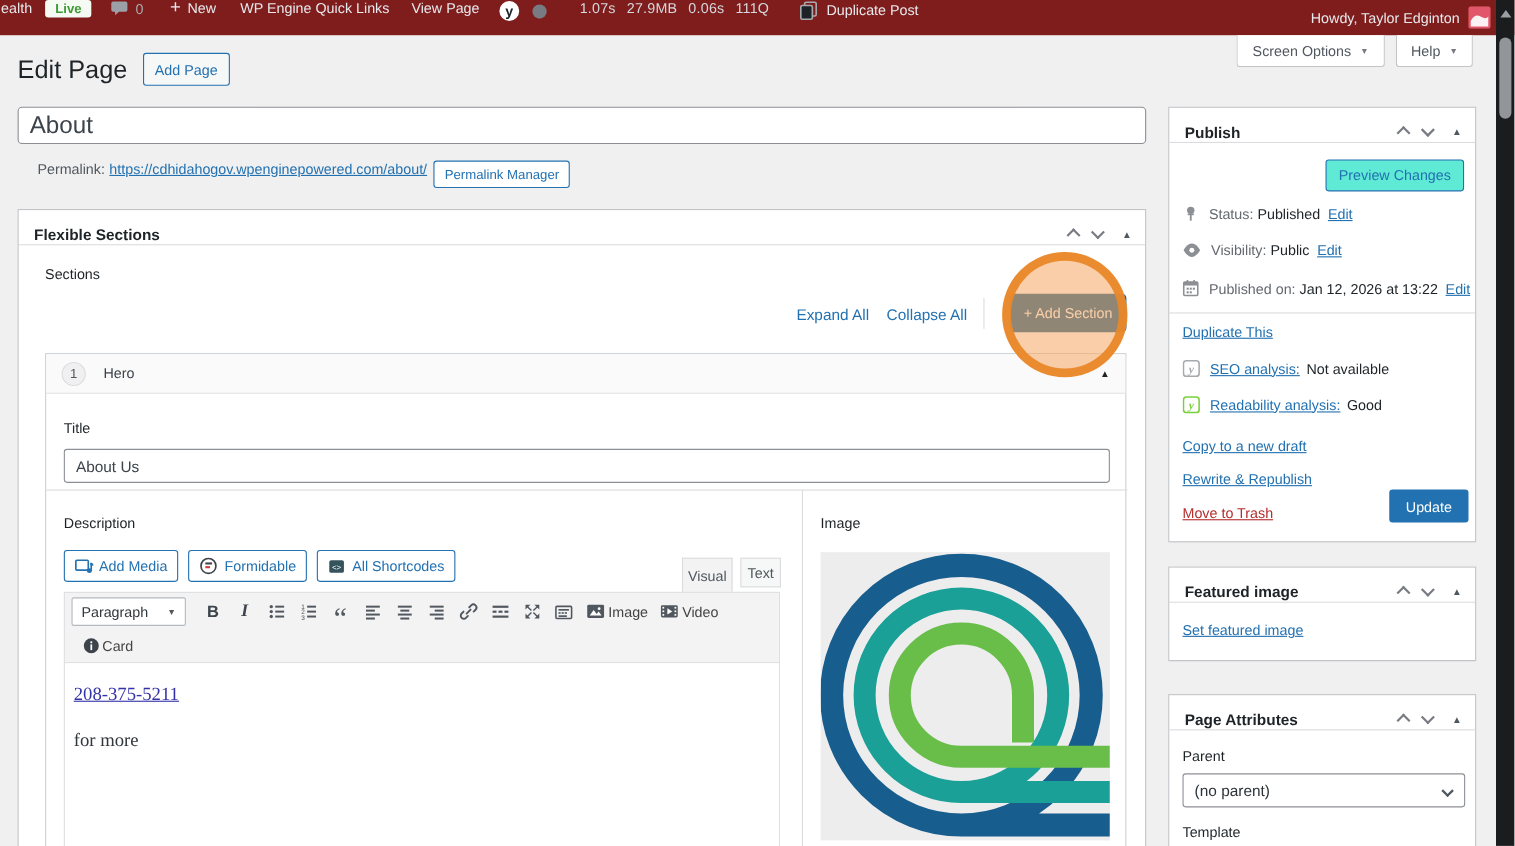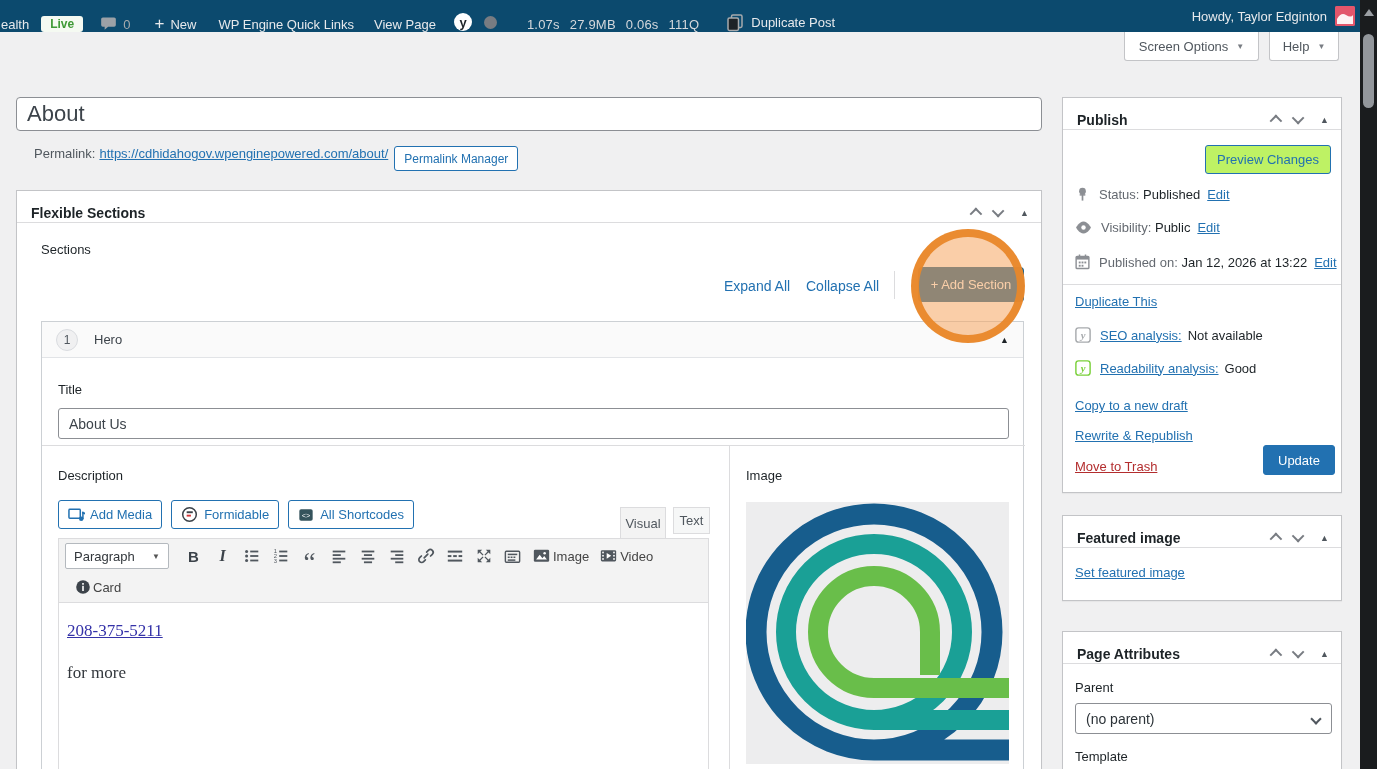--- a/index.html
+++ b/index.html
@@ -1,22 +1,22 @@
 <!DOCTYPE html>
 <html><head>
 <meta charset="utf-8">
 <style>
   *{box-sizing:border-box;margin:0;padding:0}
   html,body{background:#f0f0f1}
   .screen{position:relative;width:1377px;height:769px;background:#f0f0f1;overflow:hidden;
     font-family:"Liberation Sans",sans-serif;color:#1d2327}
   .abs{position:absolute}
   
-  .adminbar{position:absolute;left:0;top:0;width:1377px;height:32px;background:#0c4a6e;
-    display:flex;align-items:flex-end;font-size:13px;color:#e7e9ec;white-space:nowrap}
+  .adminbar{position:absolute;left:0;top:0;width:1377px;height:32px;background:#7f1d1d;
+    display:flex;align-items:flex-start;font-size:13px;color:#e7e9ec;white-space:nowrap}
   .ab-item{display:flex;align-items:center;gap:6px;color:#e7e9ec;cursor:pointer}
   .live-pill{background:#f5faf2;color:#3f9a36;font-weight:700;font-size:12px;
     padding:1px 9px;border-radius:3px}
   .ab-count{color:#a7aaad}
   .ab-plus{font-size:17px;font-weight:400;line-height:1;margin-top:-2px}
   .ab-stats{color:#d5d8dc;letter-spacing:.2px}
   .howdy{position:absolute;right:22px;top:0;height:32px;display:flex;align-items:center;gap:8px;cursor:pointer}
   .avatar{width:20px;height:20px;border-radius:2px;overflow:hidden;background:#e25c63}
   
   .scrollbar{position:absolute;right:0;top:0;width:17px;height:769px;background:#1a1c1e;z-index:60}
@@ -135,20 +135,24 @@
 
   <div class="tab-btn" style="left:1124px;top:32px;width:135px;height:29px">
     <span>Screen Options</span>
       <span class="tiny-tri">▼</span>
   </div>
   <div class="tab-btn" style="left:1269px;top:32px;width:70px;height:29px">
     <span>Help</span>
       <span class="tiny-tri">▼</span>
   </div>
 
+  <div class="abs" style="left:16px;top:48px;display:flex;align-items:center;gap:14px">
+    <span style="font-size:23px;color:#1d2327">Edit Page</span>
+    <span class="btn-sec" style="height:30px;padding:0 10px">Add Page</span>
+  </div>
 
   <input class="text-input" style="left: 16px; top: 97px; width: 1026px; height: 34px; font-size: 22px;" value="About">
 
   <div class="abs" style="left:34px;top:146px;display:flex;align-items:flex-start;gap:4px;font-size:13px;color:#50575e">
     <span>Permalink:</span>
     <span class="link">https://cdhidahogov.wpenginepowered.com/about/</span>
     <span class="btn-sec" style="height:25px;padding:0 9px;font-size:12px;margin-left:2px;background:#fff">Permalink Manager</span>
   </div>
 
   <div class="metabox" style="left:16px;top:190px;width:1026px;height:590px">
@@ -363,21 +367,21 @@
 
   <div class="metabox" style="left:1062px;top:97px;width:280px;height:396px">
     <div class="mb-head">
       <span class="mb-title">Publish</span>
       <span class="head-icons">
         <span class="chev up"></span>
         <span class="chev down"></span>
         <span class="toggle-tri">▲</span>
       </span>
     </div>
-    <span class="btn-sec abs" style="right:10px;top:47px;height:29px;padding:0 11px;background:#bef264">Preview Changes</span>
+    <span class="btn-sec abs" style="right:10px;top:47px;height:29px;padding:0 11px;background:#5eead4">Preview Changes</span>
 
     <div class="srow" style="top:88px">
       <svg width="15" height="17" viewBox="0 0 16 18">
         <circle cx="8" cy="5.5" r="3.6" fill="#8c8f94"></circle>
           <rect x="7.1" y="8" width="1.8" height="7.5" fill="#8c8f94"></rect>
           <rect x="5" y="8.6" width="6" height="1.6" fill="#8c8f94"></rect>
         </svg>
       <span><span>Status:</span> <span class="bval">Published</span></span>
       <span class="link" style="margin-left:-2px">Edit</span>
     </div>

